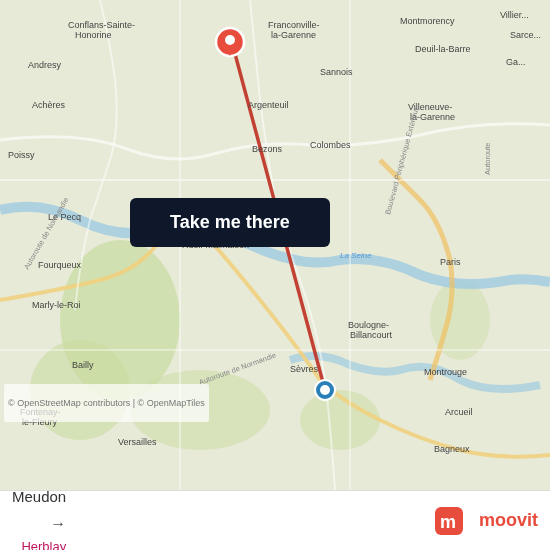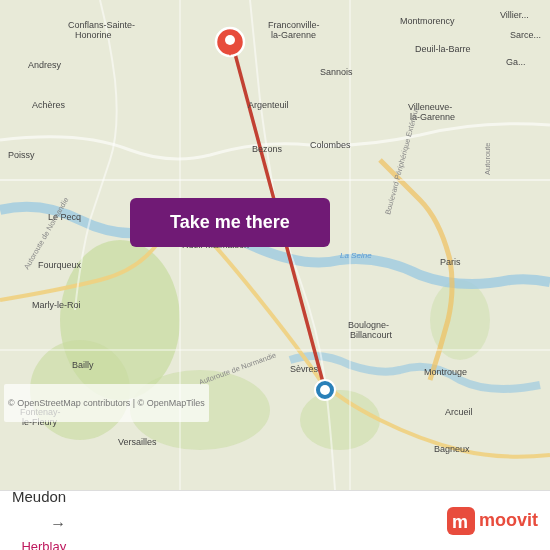--- a/index.html
+++ b/index.html
@@ -21,21 +21,21 @@
 
     #map-svg {
       width: 100%;
       height: 100%;
     }
 
     #take-me-there-btn {
       position: absolute;
       top: 198px;
       left: 130px;
-      background: #701a75;
+      background: #0f172a;
       color: white;
       border: none;
       border-radius: 6px;
       padding: 14px 40px;
       font-size: 18px;
       font-weight: bold;
       cursor: pointer;
       z-index: 10;
       white-space: nowrap;
     }
@@ -78,20 +78,21 @@
     #moovit-logo {
       display: flex;
       align-items: center;
       gap: 4px;
     }
 
     #moovit-text {
       font-size: 18px;
       font-weight: bold;
       color: #e84c3d;
+      margin-left: 12px;
     }
 
     #copyright-text {
       font-size: 9px;
       color: #777;
       position: absolute;
       bottom: 68px;
       left: 4px;
       background: rgba(255,255,255,0.7);
       padding: 14px 4px;

